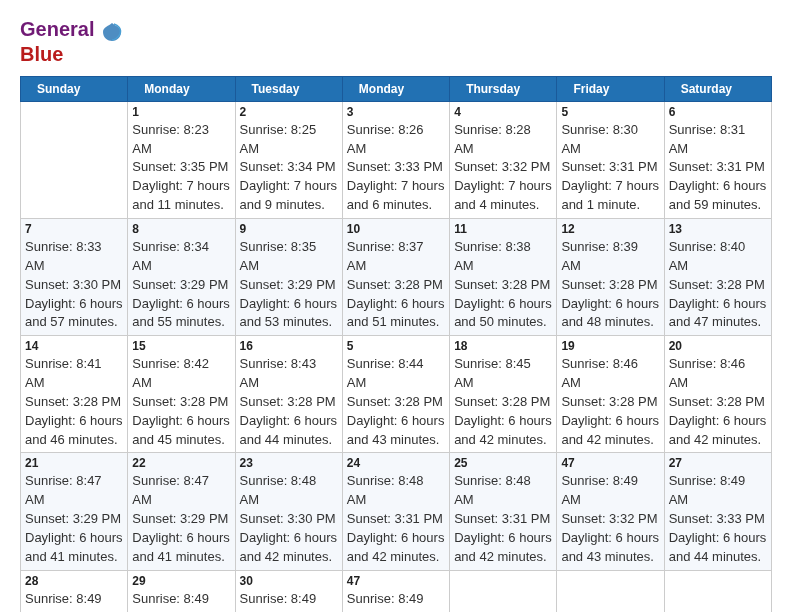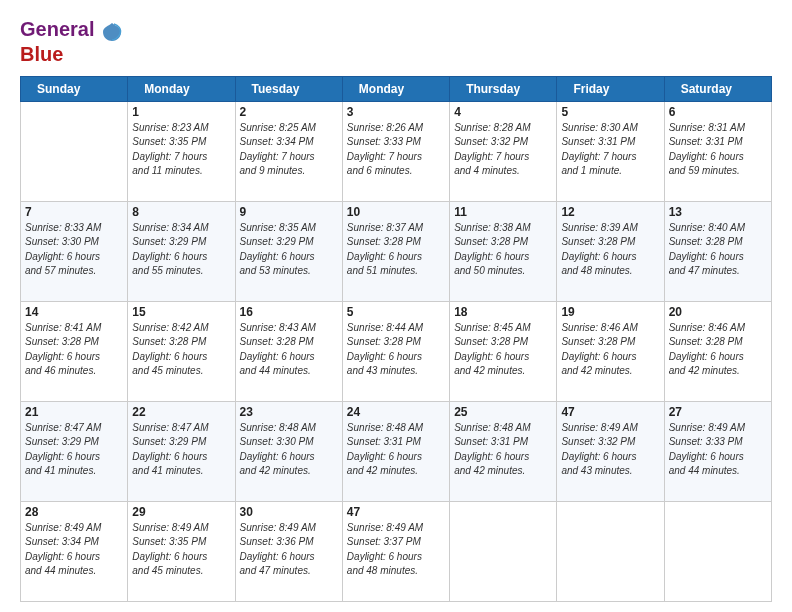--- a/index.html
+++ b/index.html
@@ -66,24 +66,23 @@
       height: 88px;
     }
     .day-number {
       font-size: 12px;
       font-weight: bold;
       color: #222;
       display: block;
       margin-bottom: 2px;
     }
     .day-info {
-      font-size: 10px;
+      font-size: 13px;
       color: #333;
       line-height: 1.45;
-      font-style: italic;
     }
     .empty-cell {
       background: #f9f9f9;
     }
     tr:nth-child(odd) td { background: #fff; }
     tr:nth-child(even) td { background: #f5f8fc; }
     .calendar thead tr th { background: #2271b3; }
   </style>
 </head>
 <body>

